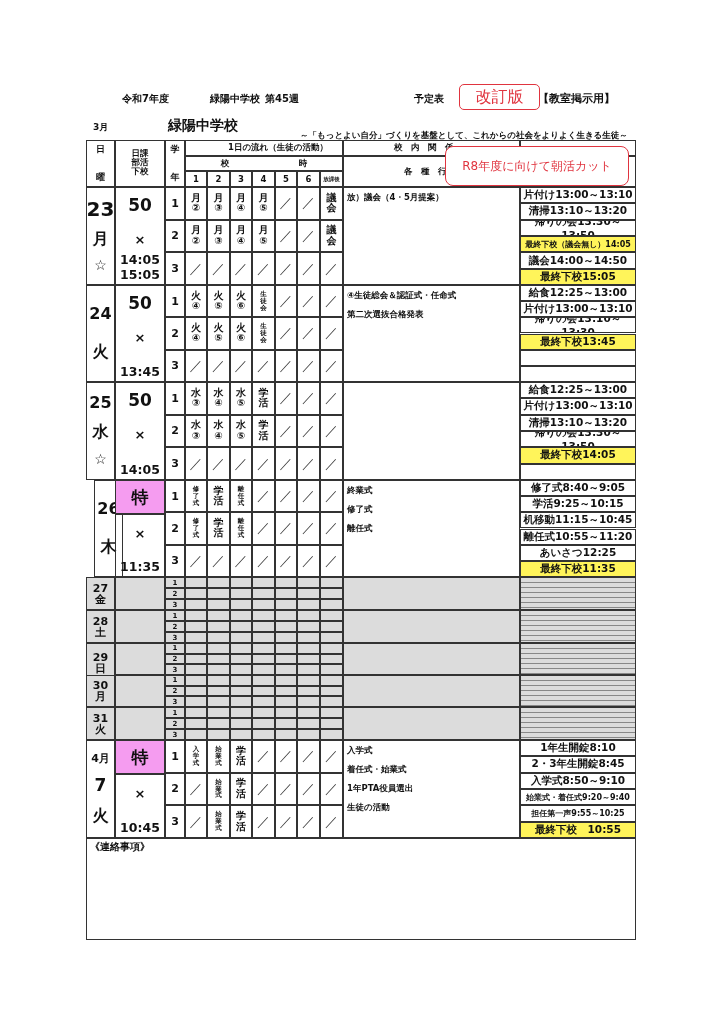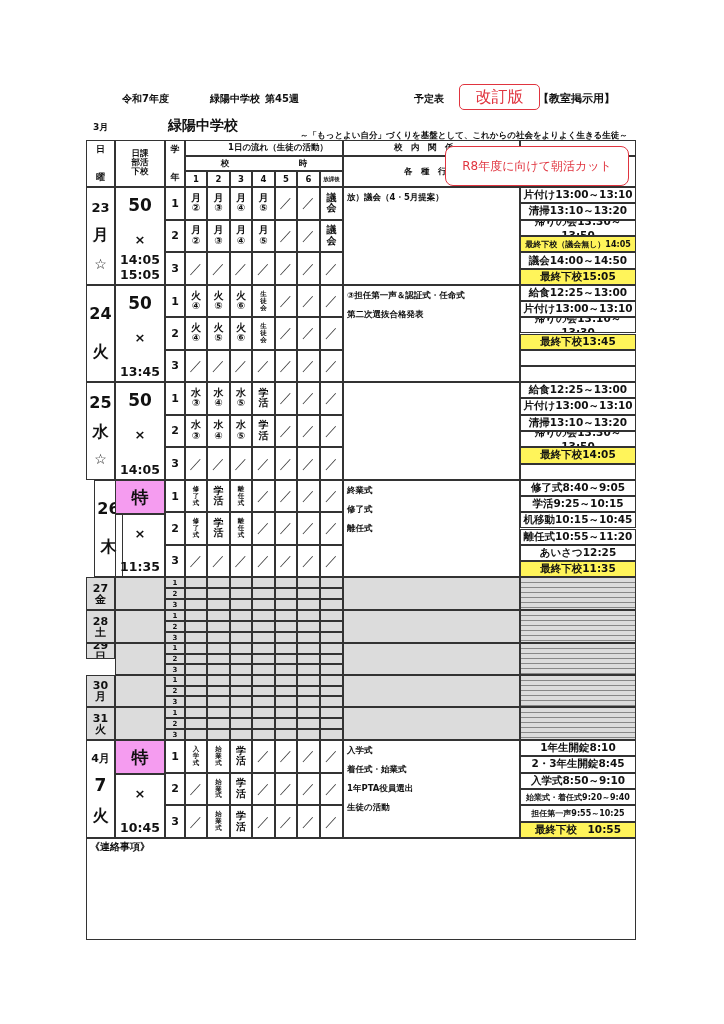--- a/index.html
+++ b/index.html
@@ -69,21 +69,21 @@
     <div class="cell" style="left: 144px; top: 31px; width: 22px; height: 16px; font-size: 8.5px;">3</div>
     <div class="cell" style="left: 166px; top: 31px; width: 23px; height: 16px; font-size: 8.5px;">4</div>
     <div class="cell" style="left: 189px; top: 31px; width: 22px; height: 16px; font-size: 8.5px;">5</div>
     <div class="cell" style="left: 211px; top: 31px; width: 23px; height: 16px; font-size: 8.5px;">6</div>
     <div class="cell" style="left: 234px; top: 31px; width: 23px; height: 16px; font-size: 5.5px;">放課後</div>
     <div class="cell" style="left: 257px; top: 0px; width: 177px; height: 16px; font-size: 8.5px; justify-content: flex-start; padding-left: 50px;">校　内　関　係</div>
     <div class="cell" style="left: 257px; top: 16px; width: 177px; height: 31px; font-size: 8.5px; justify-content: flex-start; padding-left: 60px;">各　種　行</div>
     <div class="cell" style="left: 434px; top: 0px; width: 116px; height: 16px;"></div>
     <div class="cell" style="left: 434px; top: 16px; width: 116px; height: 31px;"></div>
     <div class="cell vtext" style="left: 0px; top: 47px; width: 29px; height: 98px; justify-content: space-evenly;">
-      <span style="font-size:13px">23</span>
+      <span style="font-size:20px">23</span>
       <span style="font-size:16px">月</span>
       <span style="font-size:14px;font-weight:normal">☆</span>
     </div>
     <div class="cell" style="left: 29px; top: 47px; width: 50px; height: 34px; font-size: 17px; border-bottom: none;">50</div>
     <div class="cell vtext" style="left: 29px; top: 81px; width: 50px; height: 64px; justify-content: space-between; padding-top: 12px; padding-bottom: 2px; border-top: none;">
       <span style="font-size:13px">×</span>
       <div>
         <span style="display:block;font-size:12.5px;line-height:1.2">14:05</span>
         <span style="display:block;font-size:12.5px;line-height:1.2">15:05</span>
       </div>
@@ -206,21 +206,21 @@
     <div class="cell slash" style="left: 234px; top: 177.333px; width: 23px; height: 32.3333px;">／</div>
     <div class="cell" style="left: 79px; top: 209.667px; width: 20px; height: 32.3333px; font-size: 11px;">3</div>
     <div class="cell slash" style="left: 99px; top: 209.667px; width: 22px; height: 32.3333px;">／</div>
     <div class="cell slash" style="left: 121px; top: 209.667px; width: 23px; height: 32.3333px;">／</div>
     <div class="cell slash" style="left: 144px; top: 209.667px; width: 22px; height: 32.3333px;">／</div>
     <div class="cell slash" style="left: 166px; top: 209.667px; width: 23px; height: 32.3333px;">／</div>
     <div class="cell slash" style="left: 189px; top: 209.667px; width: 22px; height: 32.3333px;">／</div>
     <div class="cell slash" style="left: 211px; top: 209.667px; width: 23px; height: 32.3333px;">／</div>
     <div class="cell slash" style="left: 234px; top: 209.667px; width: 23px; height: 32.3333px;">／</div>
     <div class="cell" style="left: 257px; top: 145px; width: 177px; height: 97px; align-items: flex-start; justify-content: flex-start;">
-      <div class="ev" style="left: 3px; top: 4px;">③担任第一声＆認証式・任命式</div>
+      <div class="ev" style="left: 3px; top: 4px;">④生徒総会＆認証式・任命式</div>
       <div class="ev" style="left: 3px; top: 23px;">第二次選抜合格発表</div>
     </div>
     <div class="cell tim" style="left: 434px; top: 145px; width: 116px; height: 16.1667px;">給食12:25～13:00</div>
     <div class="cell tim" style="left: 434px; top: 161.167px; width: 116px; height: 16.1667px;">片付け13:00～13:10</div>
     <div class="cell tim" style="left: 434px; top: 177.333px; width: 116px; height: 16.1667px;">帰りの会13:10～13:30</div>
     <div class="cell tim yellow" style="left: 434px; top: 193.5px; width: 116px; height: 16.1667px;">最終下校13:45</div>
     <div class="cell tim" style="left: 434px; top: 209.667px; width: 116px; height: 16.1667px;"></div>
     <div class="cell tim" style="left: 434px; top: 225.833px; width: 116px; height: 16.1667px;"></div>
     <div class="cell vtext" style="left: 0px; top: 242px; width: 29px; height: 98px; justify-content: space-evenly;">
       <span style="font-size:16px">25</span>
@@ -346,21 +346,21 @@
     <div class="cell slash" style="left: 189px; top: 404.667px; width: 22px; height: 32.3333px;">／</div>
     <div class="cell slash" style="left: 211px; top: 404.667px; width: 23px; height: 32.3333px;">／</div>
     <div class="cell slash" style="left: 234px; top: 404.667px; width: 23px; height: 32.3333px;">／</div>
     <div class="cell" style="left: 257px; top: 340px; width: 177px; height: 97px; align-items: flex-start; justify-content: flex-start;">
       <div class="ev" style="left: 3px; top: 4px;">終業式</div>
       <div class="ev" style="left: 3px; top: 23px;">修了式</div>
       <div class="ev" style="left: 3px; top: 42px;">離任式</div>
     </div>
     <div class="cell tim" style="left: 434px; top: 340px; width: 116px; height: 16.1667px;">修了式8:40～9:05</div>
     <div class="cell tim" style="left: 434px; top: 356.167px; width: 116px; height: 16.1667px;">学活9:25～10:15</div>
-    <div class="cell tim" style="left: 434px; top: 372.333px; width: 116px; height: 16.1667px;">机移動10:15～10:45</div>
+    <div class="cell tim" style="left: 434px; top: 372.333px; width: 116px; height: 16.1667px;">机移動11:15～10:45</div>
     <div class="cell tim" style="left: 434px; top: 388.5px; width: 116px; height: 16.1667px;">離任式10:55～11:20</div>
     <div class="cell tim" style="left: 434px; top: 404.667px; width: 116px; height: 16.1667px;">あいさつ12:25</div>
     <div class="cell tim yellow" style="left: 434px; top: 420.833px; width: 116px; height: 16.1667px;">最終下校11:35</div>
     <div class="cell vtext grey" style="left: 0px; top: 437px; width: 29px; height: 33px; line-height: 1;">
       <span style="font-size:11px">27</span>
       <span style="font-size:11px">金</span>
     </div>
     <div class="cell grey" style="left: 29px; top: 437px; width: 50px; height: 33px;"></div>
     <div class="cell grey" style="left: 79px; top: 437px; width: 20px; height: 11px; font-size: 7px;">1</div>
     <div class="cell grey" style="left: 99px; top: 437px; width: 22px; height: 11px;"></div>
@@ -412,21 +412,21 @@
     <div class="cell grey" style="left: 79px; top: 492px; width: 20px; height: 11px; font-size: 7px;">3</div>
     <div class="cell grey" style="left: 99px; top: 492px; width: 22px; height: 11px;"></div>
     <div class="cell grey" style="left: 121px; top: 492px; width: 23px; height: 11px;"></div>
     <div class="cell grey" style="left: 144px; top: 492px; width: 22px; height: 11px;"></div>
     <div class="cell grey" style="left: 166px; top: 492px; width: 23px; height: 11px;"></div>
     <div class="cell grey" style="left: 189px; top: 492px; width: 22px; height: 11px;"></div>
     <div class="cell grey" style="left: 211px; top: 492px; width: 23px; height: 11px;"></div>
     <div class="cell grey" style="left: 234px; top: 492px; width: 23px; height: 11px;"></div>
     <div class="cell grey" style="left: 257px; top: 470px; width: 177px; height: 33px;"></div>
     <div class="cell stripe" style="left: 434px; top: 470px; width: 116px; height: 33px;"></div>
-    <div class="cell vtext grey" style="left: 0px; top: 503px; width: 29px; height: 16px; line-height: 1;">
+    <div class="cell vtext grey" style="left: 0px; top: 503px; width: 29px; height: 40px; line-height: 1;">
       <span style="font-size:11px">29</span>
       <span style="font-size:11px">日</span>
     </div>
     <div class="cell grey" style="left: 29px; top: 503px; width: 50px; height: 32px;"></div>
     <div class="cell grey" style="left: 79px; top: 503px; width: 20px; height: 10.6667px; font-size: 7px;">1</div>
     <div class="cell grey" style="left: 99px; top: 503px; width: 22px; height: 10.6667px;"></div>
     <div class="cell grey" style="left: 121px; top: 503px; width: 23px; height: 10.6667px;"></div>
     <div class="cell grey" style="left: 144px; top: 503px; width: 22px; height: 10.6667px;"></div>
     <div class="cell grey" style="left: 166px; top: 503px; width: 23px; height: 10.6667px;"></div>
     <div class="cell grey" style="left: 189px; top: 503px; width: 22px; height: 10.6667px;"></div>

